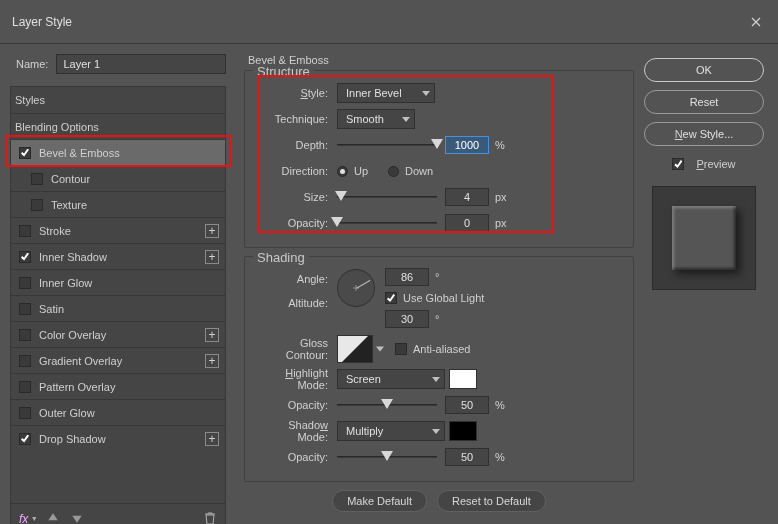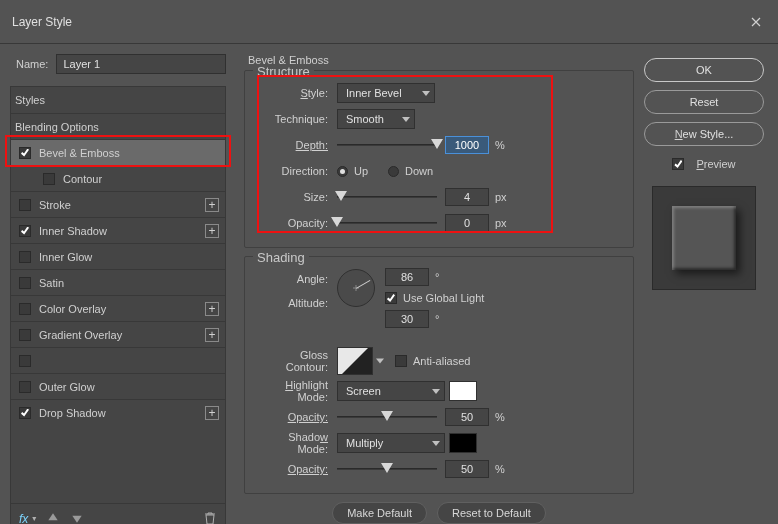--- a/index.html
+++ b/index.html
@@ -16,33 +16,33 @@
 .styles-panel{background:#454545;border:1px solid #383838;flex:1;display:flex;flex-direction:column}
 .style-item{height:26px;display:flex;align-items:center;padding:0 6px 0 8px;border-top:1px solid #383838;cursor:pointer;position:relative}
 .style-item:first-child{border-top:none}
 .style-item .chk{width:12px;height:12px;border:1px solid #2a2a2a;background:#3a3a3a;margin-right:8px;display:flex;align-items:center;justify-content:center;flex-shrink:0}
 .style-item .chk.checked{background:#3a3a3a}
 .style-item .chk.checked::after{content:"";width:8px;height:8px;background:#fff;clip-path:polygon(14% 44%,0 65%,40% 100%,100% 16%,80% 0,38% 62%)}
 .style-item .lbl{flex:1;color:#d0d0d0}
 .style-item .plus{width:14px;height:14px;border:1px solid #8a8a8a;display:flex;align-items:center;justify-content:center;color:#d0d0d0;font-size:12px;line-height:1}
 .style-item.header .lbl{color:#d0d0d0}
 .style-item.selected{background:#6a6a6a}
-.style-item.indent{padding-left:32px}
+.style-item.indent{padding-left:20px}
 .style-item.no-check{padding-left:4px}
 .highlight-box{position:absolute;border:2px solid #e11;pointer-events:none}
 .footer-bar{height:30px;display:flex;align-items:center;gap:10px;padding:0 8px;border-top:1px solid #383838}
-.footer-bar .fx{font-style:italic;font-size:12px;color:#7dd3fc}
+.footer-bar .fx{font-style:italic;font-size:12px;color:#f0abfc}
 .footer-bar .spacer{flex:1}
 .center-col{flex:1;padding:6px 8px 8px 8px;overflow:hidden;position:relative}
 .section-title{font-size:11px;color:#d0d0d0;padding:4px 0 4px 4px}
 .fieldset{border:1px solid #404040;border-radius:2px;padding:10px 10px 10px 10px;margin-bottom:8px;position:relative}
 .fieldset .legend{position:absolute;top:-7px;left:8px;background:#535353;padding:0 4px;font-size:13px;color:#c8c8c8}
 .row{display:flex;align-items:center;height:24px;margin-bottom:2px}
 .row .label{width:82px;text-align:right;padding-right:9px;color:#d0d0d0}
-.row .label.u{text-decoration:underline;text-decoration-color:#d0d0d0}
+.row .label.u{text-decoration-color:#d0d0d0}
 .dropdown{height:20px;background:#454545;border:1px solid #303030;display:flex;align-items:center;padding:0 4px 0 8px;min-width:98px;cursor:pointer}
 .dropdown .dd-label{flex:1;color:#e0e0e0}
 .dropdown .dd-caret{margin-left:6px}
 .slider{position:relative;height:14px;width:100px;margin-right:8px}
 .slider .track{position:absolute;top:6px;left:0;right:0;height:2px;background:#3a3a3a;border-top:1px solid #2a2a2a}
 .slider .thumb{position:absolute;top:1px;width:0;height:0;border-left:6px solid transparent;border-right:6px solid transparent;border-top:10px solid #d8d8d8;transform:translateX(-6px)}
 .num-input{width:44px;height:18px;background:#454545;border:1px solid #303030;color:#e0e0e0;text-align:center;padding:0 4px;font-size:11px}
 .num-input.hl{border:1px solid #4a90d9;background:#3a5a7a;color:#fff}
 .unit{margin-left:6px;color:#d0d0d0}
 .radio-row{display:flex;align-items:center;gap:6px}
@@ -95,20 +95,24 @@
           <span class="lbl">Blending Options</span>
         </div>
       <div class="style-item selected">
           <span class="chk checked"></span>
           <span class="lbl">Bevel &amp; Emboss</span>
         </div>
       <div class="style-item indent">
           <span class="chk"></span>
           <span class="lbl">Contour</span>
         </div>
+      <div class="style-item indent">
+          <span class="chk"></span>
+          <span class="lbl">Texture</span>
+        </div>
       <div class="style-item">
           <span class="chk"></span>
           <span class="lbl">Stroke</span>
           <span class="plus">+</span>
         </div>
       <div class="style-item">
           <span class="chk checked"></span>
           <span class="lbl">Inner Shadow</span>
           <span class="plus">+</span>
         </div>
@@ -125,20 +129,21 @@
           <span class="lbl">Color Overlay</span>
           <span class="plus">+</span>
         </div>
       <div class="style-item">
           <span class="chk"></span>
           <span class="lbl">Gradient Overlay</span>
           <span class="plus">+</span>
         </div>
       <div class="style-item">
           <span class="chk"></span>
+          <span class="lbl">Pattern Overlay</span>
         </div>
       <div class="style-item">
           <span class="chk"></span>
           <span class="lbl">Outer Glow</span>
         </div>
       <div class="style-item">
           <span class="chk checked"></span>
           <span class="lbl">Drop Shadow</span>
           <span class="plus">+</span>
         </div>
@@ -243,21 +248,21 @@
               <span class="chk-inline checked"></span>
               <span>Use Global Light</span>
             </div>
           <div style="display:flex;align-items:center;height:20px">
               <input class="num-input" value="30" style="">
               <span class="unit">°</span>
             </div>
         </div>
       </div>
 
-      <div class="row" style="height:32px;margin-top:16px">
+      <div class="row" style="height:32px;margin-top:4px">
         <div class="label">Gloss Contour:</div>
         <div class="contour-swatch">
             <span class="caret caret-down"></span>
           </div>
         <span style="width:18px"></span>
         <span class="chk-inline"></span>
           <span>Anti-aliased</span>
       </div>
 
       <div class="row">

